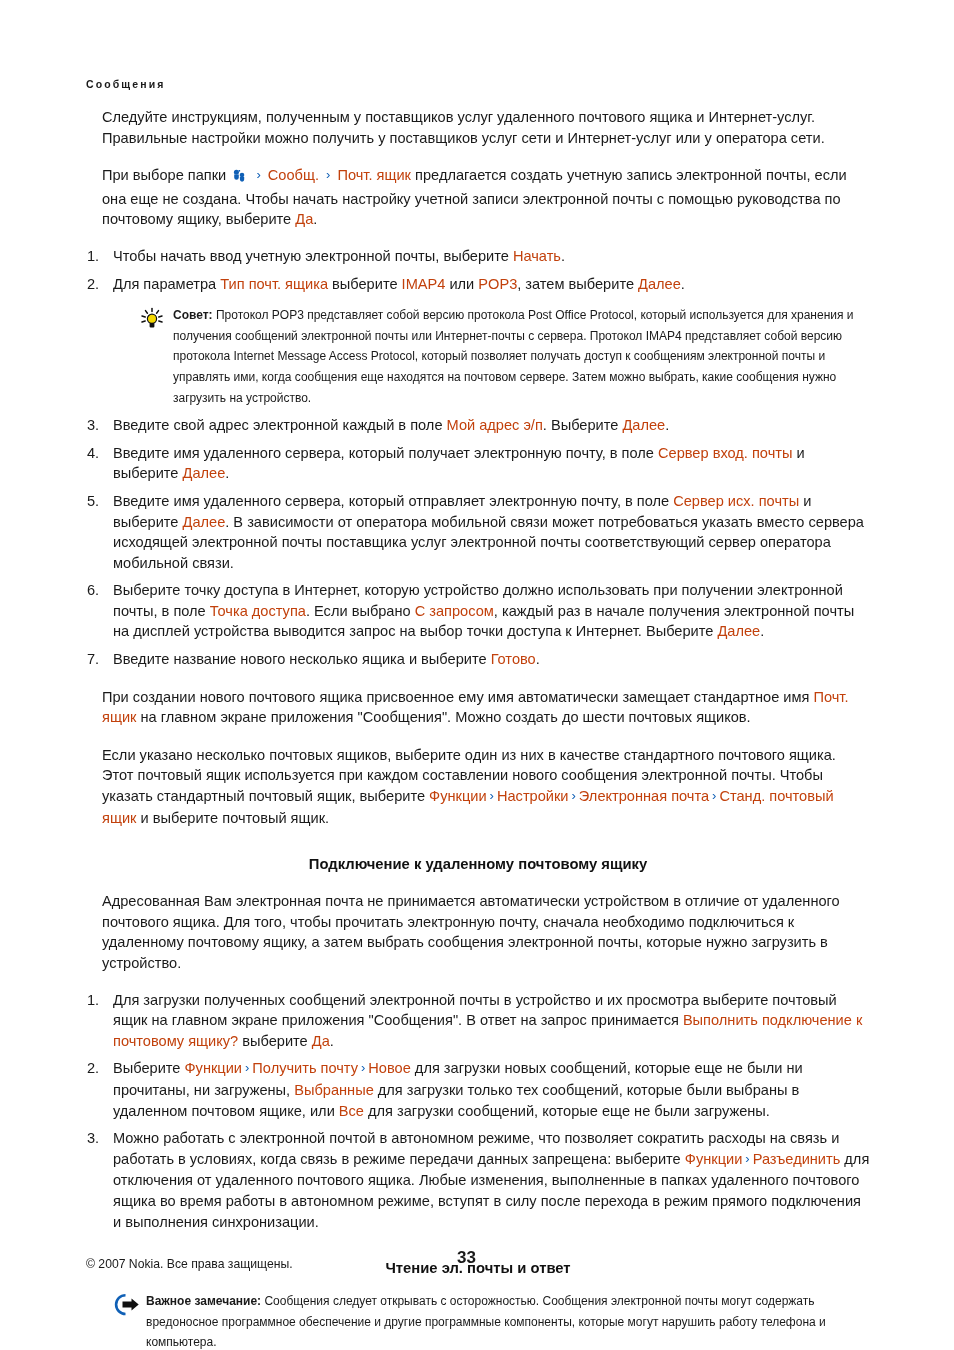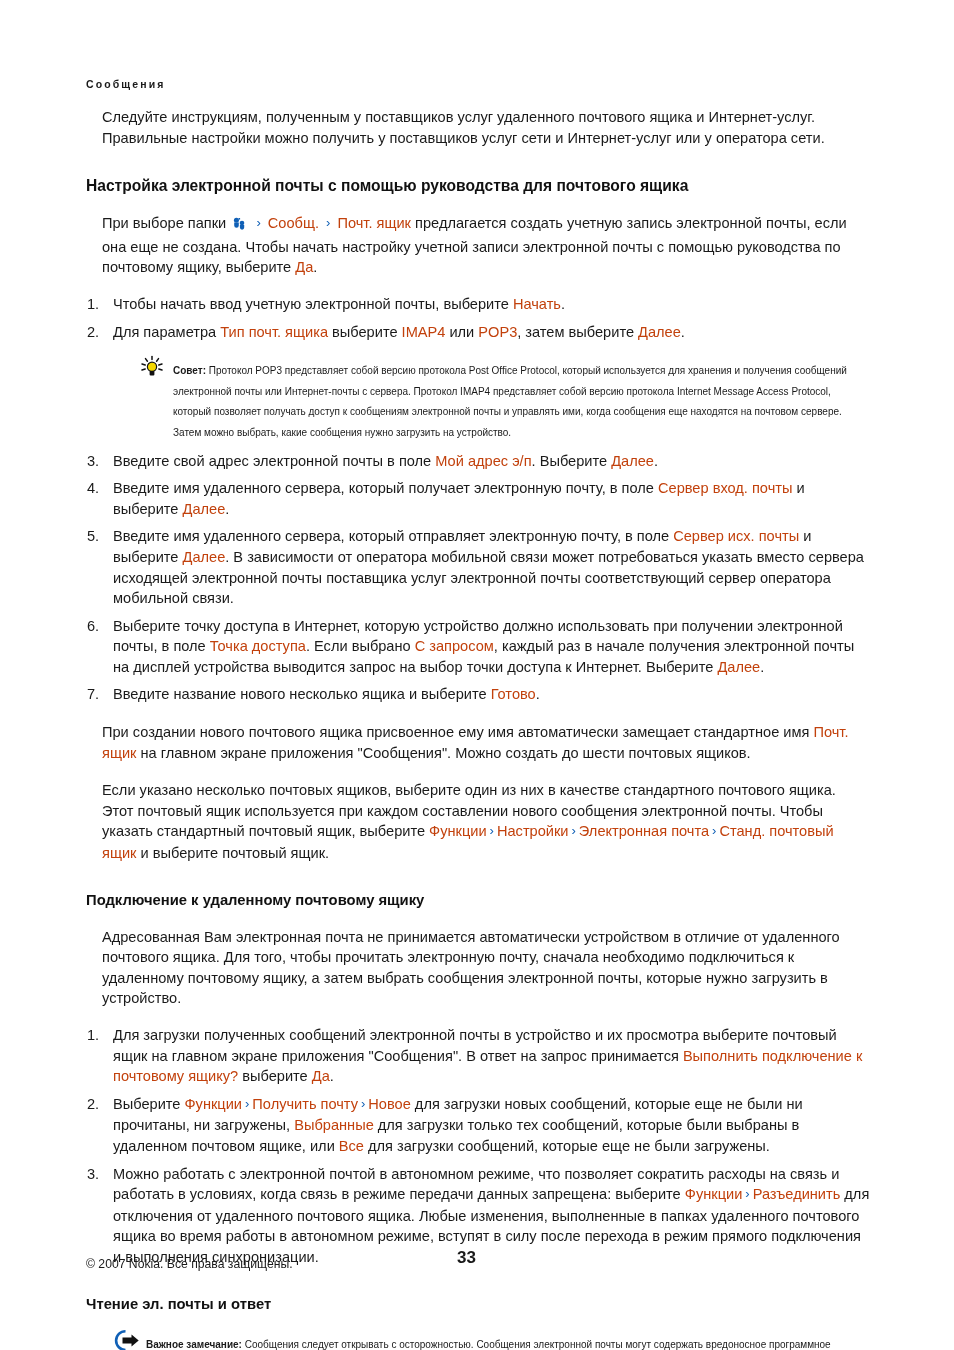--- a/index.html
+++ b/index.html
@@ -44,20 +44,21 @@
     line-height: 20px;
     margin: 28px 0 0 0;
     color: #111;
   }
   h3.subsection {
     font-size: 14.8px;
     font-weight: bold;
     line-height: 20px;
     margin: 26px 0 0 0;
     color: #111;
+    text-align: center;
   }
   .lnk {
     color: #c2410c;
     text-align: center;
   }
   .sep {
     color: #1060b6;
     font-size: 13px;
     padding: 0 3px;
     position: relative;
@@ -90,23 +91,22 @@
     margin-top: 11px;
     padding-left: 26px;
   }
   .callout .ico {
     flex: 0 0 34px;
     width: 34px;
     padding-top: 2px;
   }
   .callout .ctext {
     flex: 1 1 auto;
-    font-size: 10px;
+    font-size: 12px;
     line-height: 20.6px;
-    margin-top: 8px;
   }
   .callout .ctext b {
     font-weight: bold;
   }
   .footer {
     position: absolute;
     left: 86px;
     top: 1249px;
     width: 784px;
     font-size: 12.2px;
@@ -132,21 +132,20 @@
 </style>
 </head>
 <body>
 
 <div class="page">
 
   <div class="running-head">Сообщения</div>
 
   <p class="body-para">Следуйте инструкциям, полученным у поставщиков услуг удаленного почтового ящика и Интернет-услуг. Правильные настройки можно получить у поставщиков услуг сети и Интернет-услуг или у оператора сети.</p>
 
-  <h2 class="section">Настройка электронной почты с помощью руководства для почтового ящика</h2>
 
   <p class="body-para">
     <span>При выборе папки</span>
     <span class="inline-icon">
       <svg width="15" height="15" viewBox="0 0 15 15">
         <circle cx="4.4" cy="4.2" r="2.5" fill="#1060b6"></circle>
         <path d="M2.2 6.4 h4.6 v3.0 a2.3 2.3 0 0 1 -2.3 2.3 a2.3 2.3 0 0 1 -2.3 -2.3 z" fill="#1060b6"></path>
         <circle cx="10.0" cy="7.0" r="2.3" fill="#1060b6"></circle>
         <path d="M7.9 9.0 h4.3 v2.6 a2.15 2.15 0 0 1 -2.15 2.15 a2.15 2.15 0 0 1 -2.15 -2.15 z" fill="#1060b6"></path>
         <rect x="6.5" y="2.0" width="1.6" height="1.6" fill="#1060b6"></rect>
@@ -182,21 +181,21 @@
             <circle cx="13" cy="11.8" r="4.6" fill="#f5d800" stroke="#111" stroke-width="1.2"></circle>
             <rect x="10.6" y="16.0" width="4.8" height="4.6" rx="1.1" fill="#111"></rect>
           </svg>
         </div>
         <div class="ctext">
           <b>Совет:</b><span> Протокол POP3 представляет собой версию протокола Post Office Protocol, который используется для хранения и получения сообщений электронной почты или Интернет-почты с сервера. Протокол IMAP4 представляет собой версию протокола Internet Message Access Protocol, который позволяет получать доступ к сообщениям электронной почты и управлять ими, когда сообщения еще находятся на почтовом сервере. Затем можно выбрать, какие сообщения нужно загрузить на устройство.</span>
         </div>
       </div>
     </li>
     <li>
-      <span class="num">3.</span><span>Введите свой адрес электронной почты в поле </span><span class="lnk">Мой адрес э/п</span><span>. Выберите </span><span class="lnk">Далее</span><span>.</span>
+      <span class="num">3.</span><span>Введите свой адрес электронной каждый в поле </span><span class="lnk">Мой адрес э/п</span><span>. Выберите </span><span class="lnk">Далее</span><span>.</span>
     </li>
     <li>
       <span class="num">4.</span><span>Введите имя удаленного сервера, который получает электронную почту, в поле </span><span class="lnk">Сервер вход. почты</span><span> и выберите </span><span class="lnk">Далее</span><span>.</span>
     </li>
     <li>
       <span class="num">5.</span><span>Введите имя удаленного сервера, который отправляет электронную почту, в поле </span><span class="lnk">Сервер исх. почты</span><span> и выберите </span><span class="lnk">Далее</span><span>. В зависимости от оператора мобильной связи может потребоваться указать вместо сервера исходящей электронной почты поставщика услуг электронной почты соответствующий сервер оператора мобильной связи.</span>
     </li>
     <li>
       <span class="num">6.</span><span>Выберите точку доступа в Интернет, которую устройство должно использовать при получении электронной почты, в поле </span><span class="lnk">Точка доступа</span><span>. Если выбрано </span><span class="lnk">С запросом</span><span>, каждый раз в начале получения электронной почты на дисплей устройства выводится запрос на выбор точки доступа к Интернет. Выберите </span><span class="lnk">Далее</span><span>.</span>
     </li>

